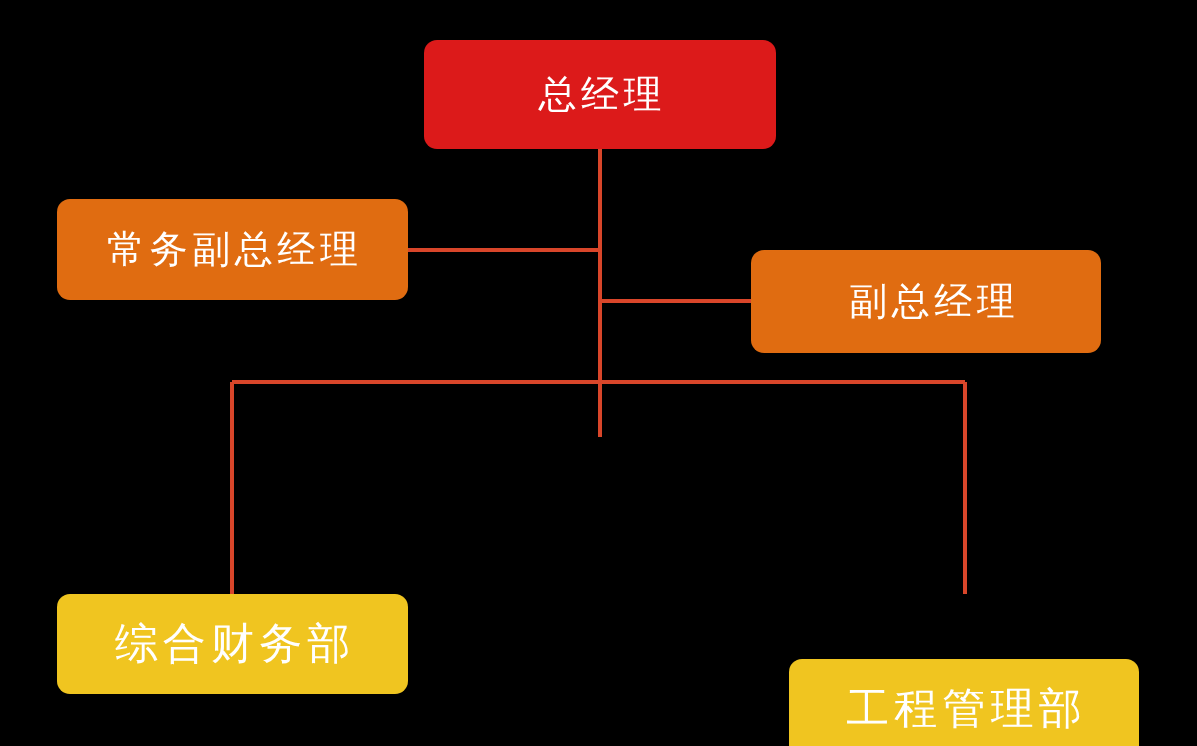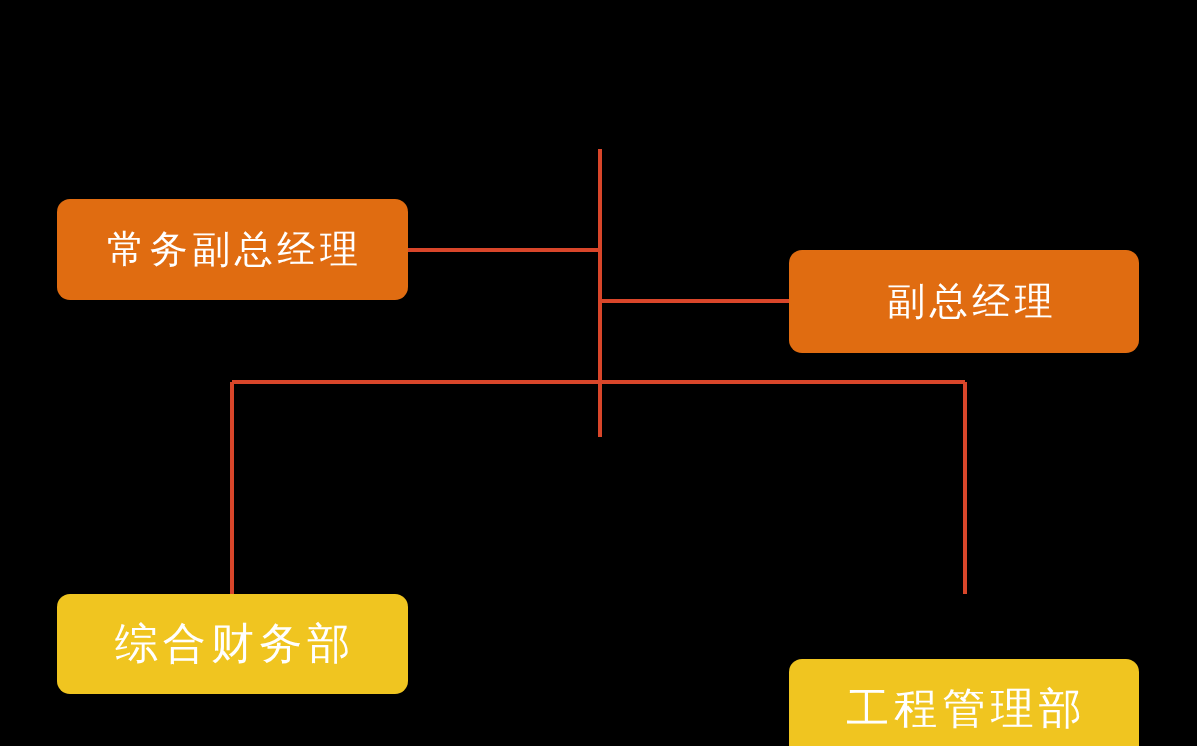--- a/index.html
+++ b/index.html
@@ -52,21 +52,21 @@
     background: #e06c11;
     font-size: 38px;
   }
   .level-bottom {
     background: #f0c520;
     font-size: 43px;
   }
   
   #node-gm        { left: 424px; top: 40px;  width: 352px; height: 109px; }
   #node-evp       { left: 57px;  top: 199px; width: 351px; height: 101px; }
-  #node-vp        { left: 789px; top: 250px; width: 350px; height: 103px; padding-left: 12px; }
+  #node-vp        { left: 751px; top: 250px; width: 350px; height: 103px; padding-left: 12px; }
   #node-assistant { left: 427px; top: 437px; width: 352px; height: 103px; }
   #node-finance   { left: 57px;  top: 594px; width: 351px; height: 100px; }
   #node-eng       { left: 789px; top: 616px; width: 350px; height: 100px; margin-top: 43px; }
 </style>
 </head>
 <body>
 
 <div id="chart-canvas">
 
   <svg class="connector-layer" width="1197" height="746" viewBox="0 0 1197 746" xmlns="http://www.w3.org/2000/svg">
@@ -79,20 +79,23 @@
       <path d="M600,301 L789,301"></path>
 
       <path d="M232,382 L965,382"></path>
 
       <path d="M232,382 L232,594"></path>
 
       <path d="M965,382 L965,594"></path>
     </g>
   </svg>
 
+  <div class="node level-top" id="node-gm">
+    <span class="node-label">总经理</span>
+  </div>
 
   <div class="node level-mid" id="node-evp">
     <span class="node-label">常务副总经理</span>
   </div>
 
   <div class="node level-mid" id="node-vp">
     <span class="node-label">副总经理</span>
   </div>
 
 

